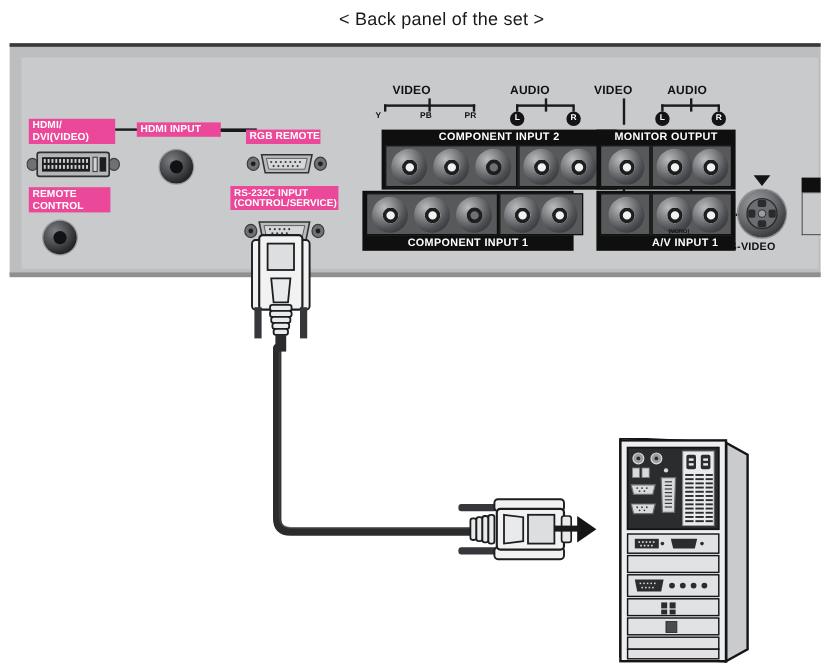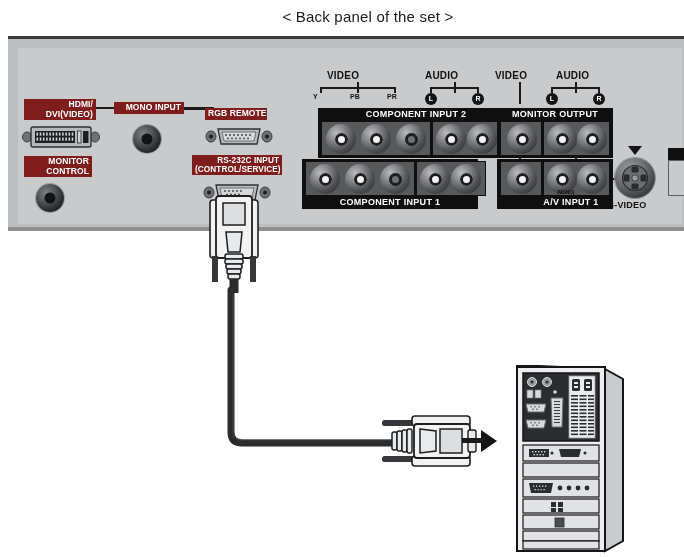--- a/index.html
+++ b/index.html
@@ -55,24 +55,24 @@
     position: absolute;
     left: 8px; top: 227px;
     width: 676px;
     height: 4px;
     background: #8d8f91;
   }
 
   
   .chip {
     position: absolute;
-    background: #7f1d1d;
+    background: #ec4899;
     color: #ffffff;
     font-weight: bold;
-    text-align: right;
+    text-align: left;
     line-height: 1.12;
     letter-spacing: 0.1px;
     padding: 1px 3px;
     box-sizing: border-box;
     white-space: nowrap;
   }
   
   .plainlbl {
     position: absolute;
     color: #111111;
@@ -246,28 +246,28 @@
       <rect x="40.1" y="13.5" width="1.6" height="3.2"></rect>
         <rect x="43.3" y="13.5" width="1.6" height="3.2"></rect>
       <rect x="46.5" y="13.5" width="1.6" height="3.2"></rect>
         <rect x="49.7" y="13.5" width="1.6" height="3.2"></rect>
     </g>
     <rect x="55.5" y="7" width="3.5" height="12" fill="#cfd1d3" stroke="#2f3133" stroke-width="0.8"></rect>
     <rect x="61" y="7" width="5.5" height="12" fill="#1d1e20"></rect>
   </svg>
 
   <div class="chip" style="left:24px; top:156px; width:68px; font-size:8.5px;">
-    <div>MONITOR</div>
+    <div>REMOTE</div>
     <div>CONTROL</div>
   </div>
   <div class="jack" style="left:36px; top:184px; width:28px; height:28px;">
     <div class="hole" style="width:11px;height:11px;"></div>
   </div>
 
-  <div class="chip" style="left:114px; top:102px; width:70px; font-size:8.5px;">MONO INPUT</div>
+  <div class="chip" style="left:114px; top:102px; width:70px; font-size:8.5px;">HDMI INPUT</div>
   <div class="brk" style="left:184px; top:108px; width:26px; height:1.5px;"></div>
   <div class="jack" style="left:133px; top:125px; width:28px; height:28px;">
     <div class="hole" style="width:11px;height:11px;"></div>
   </div>
 
   <div class="chip" style="left:205px; top:108px; width:62px; font-size:8.5px;">RGB REMOTE</div>
   <svg class="dsub" style="left:205px; top:124px;" viewBox="0 0 68 25">
     <ellipse cx="6" cy="12.5" rx="5" ry="5.5" fill="#6f7174" stroke="#3a3c3e" stroke-width="1"></ellipse>
     <circle cx="6" cy="12.5" r="2" fill="#1d1e20"></circle>
     <ellipse cx="62" cy="12.5" rx="5" ry="5.5" fill="#6f7174" stroke="#3a3c3e" stroke-width="1"></ellipse>

